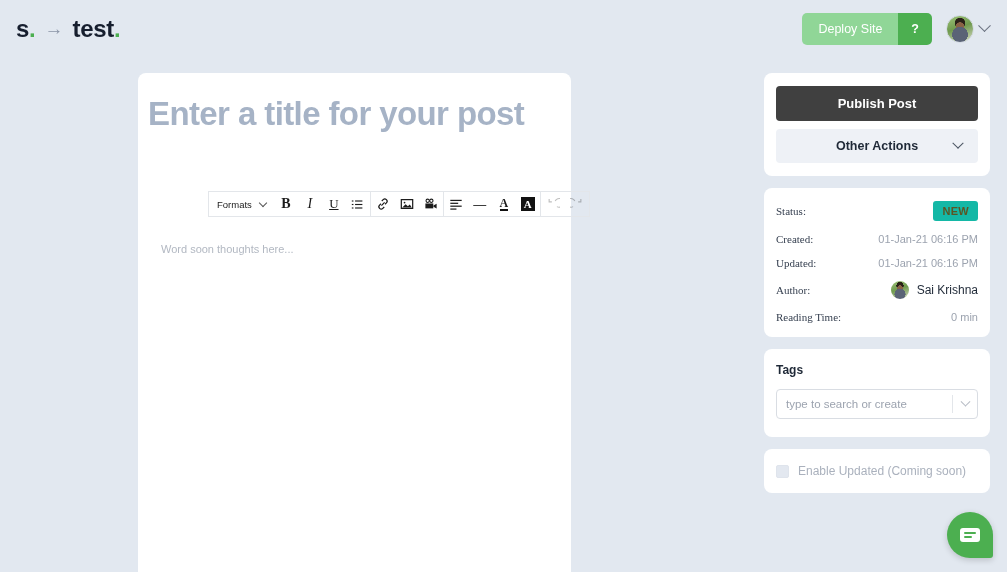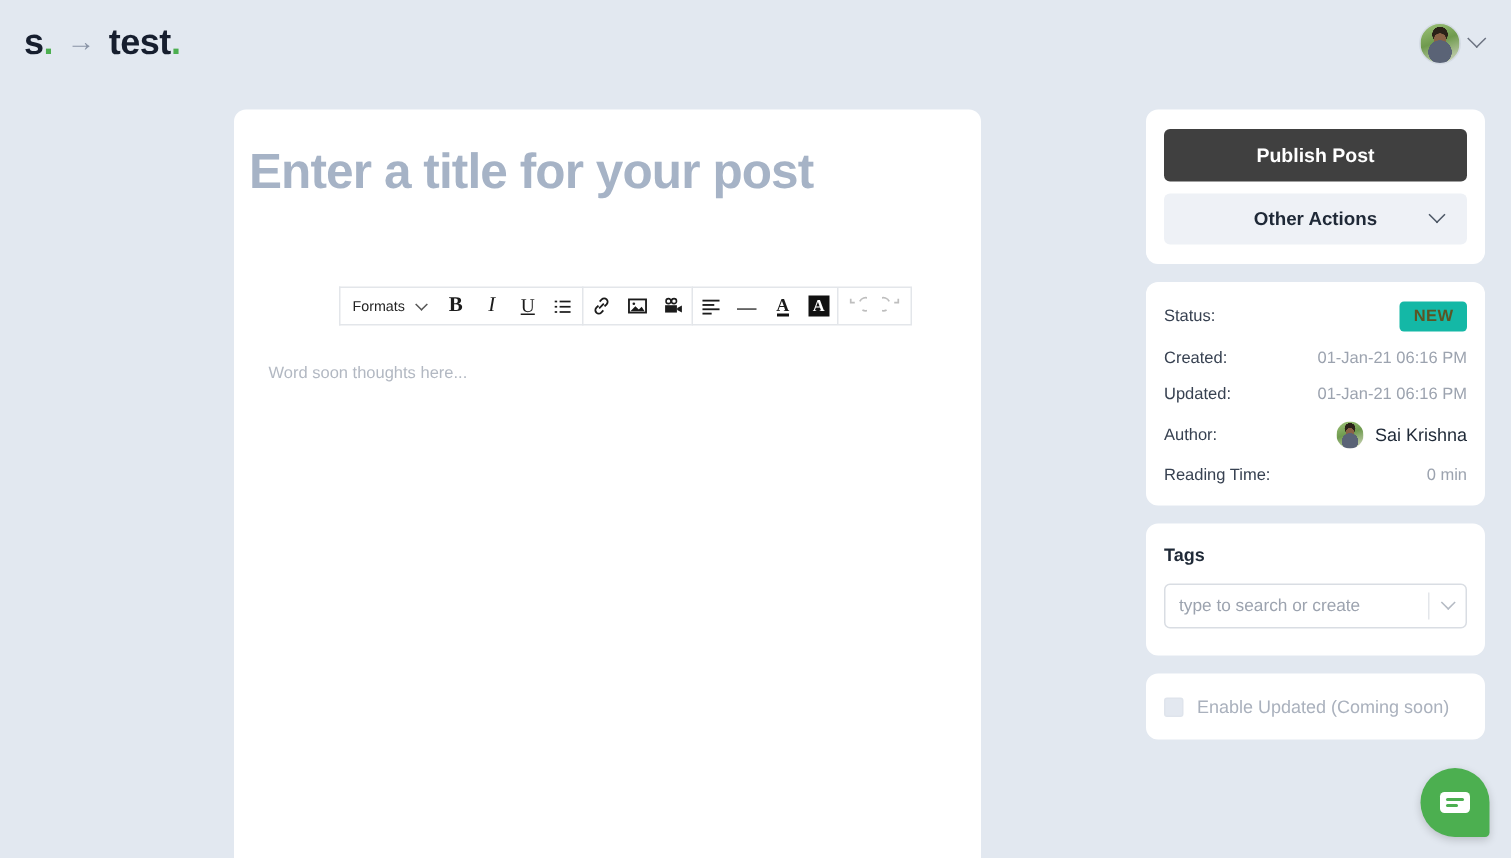--- a/index.html
+++ b/index.html
@@ -46,21 +46,21 @@
       linear-gradient(160deg, #9fc47a 0%, #6f9a4e 45%, #d9dcc8 100%);
     border: 1px solid #d4dbe4;
   }
   .chevron-sm {
     width: 9px; height: 9px; border-right: 1.6px solid #6b7280;
     border-bottom: 1.6px solid #6b7280; transform: rotate(45deg) translate(-2px,-2px);
   }
 
   
   .editor-card {
-    position: absolute; left: 156px; top: 73px; width: 498px; height: 499px;
+    position: absolute; left: 138px; top: 73px; width: 433px; height: 499px;
     background: #ffffff; border-radius: 8px 8px 0 0;
   }
   .post-title {
     margin: 22px 0 0 10px; padding: 0 0 0 0;
     font-size: 33px; font-weight: bold; color: #a6b3c6; letter-spacing: -0.6px;
   }
   .toolbar {
     display: flex; align-items: flex-start; margin: 58px 0 0 70px;
   }
   .tb-group {
@@ -113,21 +113,21 @@
     border-right: 1.6px solid #4b5563; border-bottom: 1.6px solid #4b5563;
     transform: rotate(45deg) translate(-2px,-2px);
   }
 
   .panel-meta { padding: 13px 12px 12px 12px; }
   .meta-row {
     display: flex; align-items: center; justify-content: space-between;
     margin-bottom: 12px; font-size: 11px;
   }
   .meta-row:last-child { margin-bottom: 2px; }
-  .meta-label { color: #374151; }
+  .meta-label { color: #374151; font-family: Liberation Serif, serif; }
   .meta-value { color: #9ca3af; }
   .meta-value-dark { color: #1f2937; font-size: 12px; }
   .badge-new {
     background: #14b8a6; color: #5b5524; font-size: 11px; font-weight: bold;
     padding: 4px 9px; border-radius: 3px; letter-spacing: 0.3px;
   }
   .author-val { display: flex; align-items: center; gap: 8px; }
   .avatar-sm {
     width: 18px; height: 18px; border-radius: 50%;
     background:
@@ -178,20 +178,24 @@
 <div class="app">
 
   <div class="header">
     <div class="brand">
       <span class="brand-word"><span>s</span><span class="brand-dot">.</span></span>
       <span class="brand-arrow">→</span>
       <span class="brand-word"><span>test</span><span class="brand-dot">.</span></span>
     </div>
 
     <div class="header-right">
+      <div class="deploy-group">
+        <button class="btn-deploy">Deploy Site</button>
+        <button class="btn-help">?</button>
+      </div>
       <div class="avatar-wrap">
         <div class="avatar"></div>
         <span class="chevron-sm"></span>
       </div>
     </div>
   </div>
 
   <div class="editor-card">
     <div class="post-title">Enter a title for your post</div>
 

